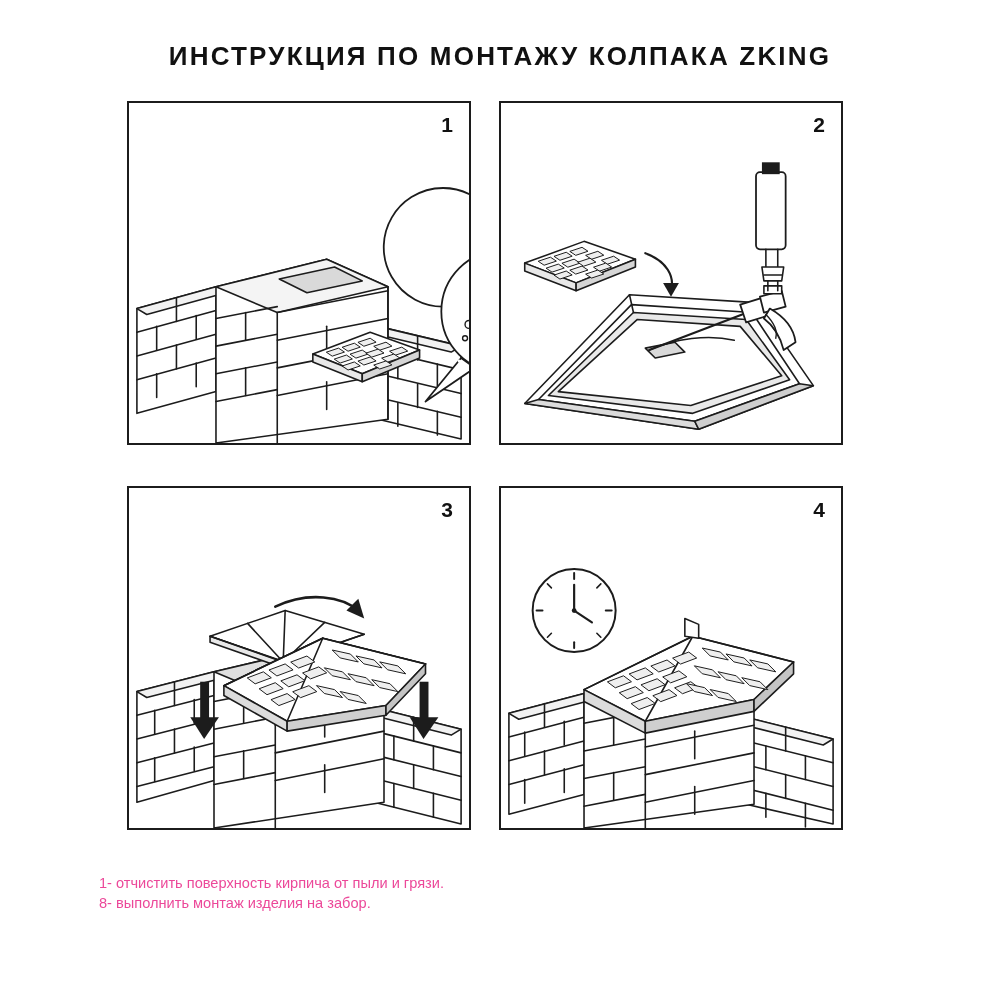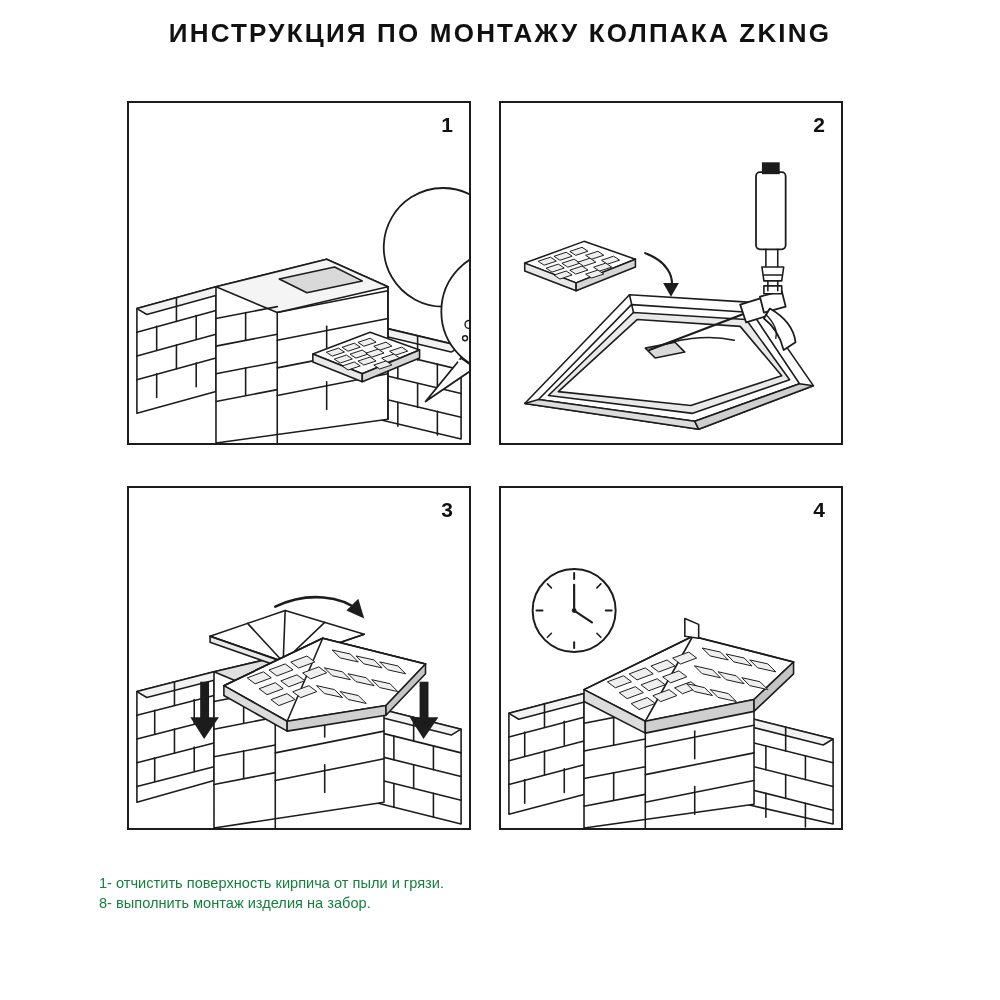--- a/index.html
+++ b/index.html
@@ -17,21 +17,21 @@
   }
   .page {
     position: absolute;
     left: 0; top: 0;
     width: 1000px;
     height: 1000px;
   }
   .title {
     position: absolute;
     left: 0;
-    top: 18px;
+    top: 41px;
     width: 1000px;
     text-align: center;
     font-size: 26px;
     font-weight: bold;
     letter-spacing: 2.2px;
     color: #111111;
   }
   .grid {
     position: absolute;
     left: 127px;
@@ -68,21 +68,21 @@
   }
   .steps {
     position: absolute;
     left: 99px;
     top: 874px;
     width: 860px;
   }
   .step-line {
     font-size: 14.6px;
     line-height: 19.5px;
-    color: #15803d;
+    color: #ec4899;
     white-space: nowrap;
   }
 </style>
 </head>
 <body>
 
 <div class="page">
 
   <div class="title">ИНСТРУКЦИЯ ПО МОНТАЖУ КОЛПАКА ZKING</div>
 

